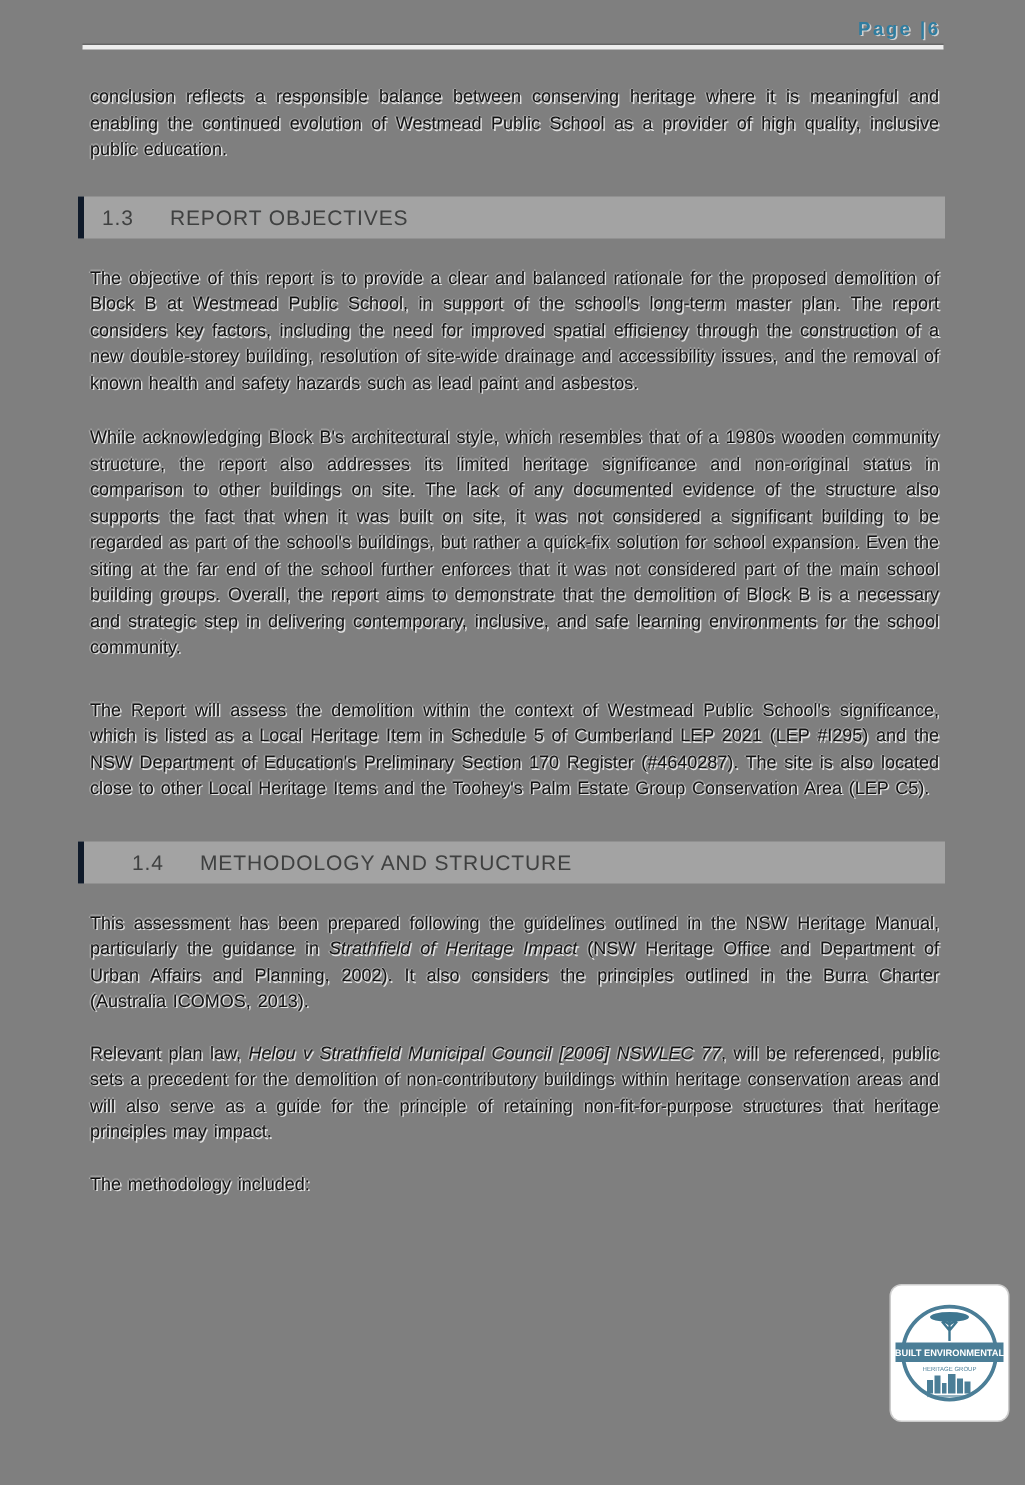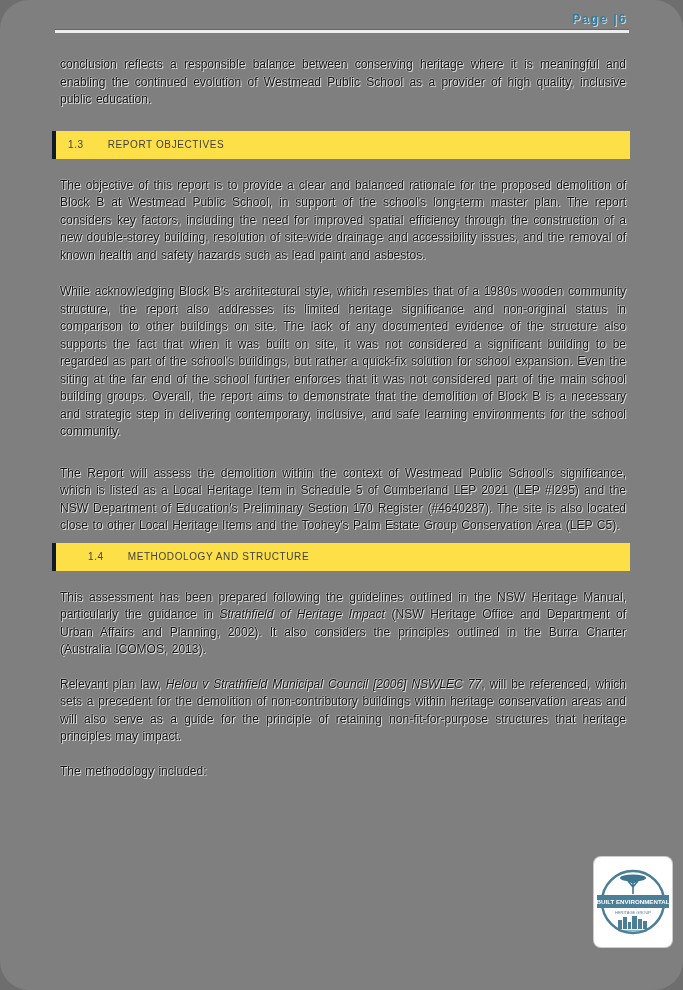--- a/index.html
+++ b/index.html
@@ -1,18 +1,18 @@
 <!DOCTYPE html>
 <html><head>
 <meta charset="utf-8">
 <style>
   html,body{margin:0;padding:0;background:#6e6e6e;}
   .canvas{
     position:relative;width:683px;height:990px;background:#7f7f7f;
-    overflow:hidden;font-family:"Liberation Sans",sans-serif;border-radius:29px;
+    overflow:hidden;font-family:"Liberation Sans",sans-serif;
   }
   
   .page-header{
     position:absolute;top:12px;right:56px;
     color:#2f7da0;font-size:12.5px;font-weight:bold;letter-spacing:1.6px;
     text-shadow:1px 1px 0 rgba(255,255,255,.65);
   }
   .header-rule{
     position:absolute;top:30px;left:55px;right:54px;height:2.5px;
     background:#ededed;box-shadow:0 -1px 0 rgba(70,70,70,.45);
@@ -28,25 +28,25 @@
                 0 -1px 0 rgba(220,220,220,.34);
   }
   .para + .para{margin-top:17px;}
   .para em{font-style:italic;}
   .mt18{margin-top:18px !important;}
   .mt19{margin-top:19px !important;}
   .mt24{margin-top:24px !important;}
   
   .section-bar{
     margin-top:22px;height:28px;line-height:28px;
-    background:#fde047;border-left:4px solid #0f1a2a;
-    color:#3f4040;font-size:10px;letter-spacing:.6px;
+    background:#a3a3a3;border-left:4px solid #0f1a2a;
+    color:#3f4040;font-size:14px;letter-spacing:.6px;
     padding-left:12px;white-space:nowrap;
   }
-  .section-bar.second{margin-top:8px;padding-left:32px;}
+  .section-bar.second{margin-top:26px;padding-left:32px;}
   .sec-num{display:inline-block;margin-right:24px;}
   
   .footer{
     position:absolute;left:60px;top:858px;
     color:#20719a;font-size:10px;font-weight:bold;line-height:16.5px;
     letter-spacing:.2px;
     text-shadow:1px 1px 0 rgba(255,255,255,.55),-1px 0 0 rgba(230,230,230,.3);
   }
   
   .logo-badge{
@@ -75,21 +75,21 @@
     <p class="para mt18">The objective of this report is to provide a clear and balanced rationale for the proposed demolition of Block B at Westmead Public School, in support of the school's long-term master plan. The report considers key factors, including the need for improved spatial efficiency through the construction of a new double-storey building, resolution of site-wide drainage and accessibility issues, and the removal of known health and safety hazards such as lead paint and asbestos.</p>
     <p class="para mt19">While acknowledging Block B's architectural style, which resembles that of a 1980s wooden community structure, the report also addresses its limited heritage significance and non-original status in comparison to other buildings on site. The lack of any documented evidence of the structure also supports the fact that when it was built on site, it was not considered a significant building to be regarded as part of the school's buildings, but rather a quick-fix solution for school expansion. Even the siting at the far end of the school further enforces that it was not considered part of the main school building groups. Overall, the report aims to demonstrate that the demolition of Block B is a necessary and strategic step in delivering contemporary, inclusive, and safe learning environments for the school community.</p>
     <p class="para mt24">The Report will assess the demolition within the context of Westmead Public School's significance, which is listed as a Local Heritage Item in Schedule 5 of Cumberland LEP 2021 (LEP #I295) and the NSW Department of Education's Preliminary Section 170 Register (#4640287). The site is also located close to other Local Heritage Items and the Toohey's Palm Estate Group Conservation Area (LEP C5).</p>
 
     <div class="section-bar second">
       <span class="sec-num">1.4</span><span class="sec-title">METHODOLOGY AND STRUCTURE</span>
     </div>
 
     <p class="para mt18"><span>This assessment has been prepared following the guidelines outlined in the NSW Heritage Manual, particularly the guidance in </span><em>Strathfield of Heritage Impact</em><span> (NSW Heritage Office and Department of Urban Affairs and Planning, 2002). It also considers the principles outlined in the Burra Charter (Australia ICOMOS, 2013).</span></p>
 
-    <p class="para"><span>Relevant plan law, </span><em>Helou v Strathfield Municipal Council [2006] NSWLEC 77</em><span>, will be referenced, which sets a precedent for the demolition of non-contributory buildings within heritage conservation areas and will also serve as a guide for the principle of retaining non-fit-for-purpose structures that heritage principles may impact.</span></p>
+    <p class="para"><span>Relevant plan law, </span><em>Helou v Strathfield Municipal Council [2006] NSWLEC 77</em><span>, will be referenced, public sets a precedent for the demolition of non-contributory buildings within heritage conservation areas and will also serve as a guide for the principle of retaining non-fit-for-purpose structures that heritage principles may impact.</span></p>
 
     <p class="para">The methodology included:</p>
 
   </div>
 
   <div class="footer">
   </div>
 
   <div class="logo-badge">
     <svg width="78" height="90" viewBox="0 0 78 90">

